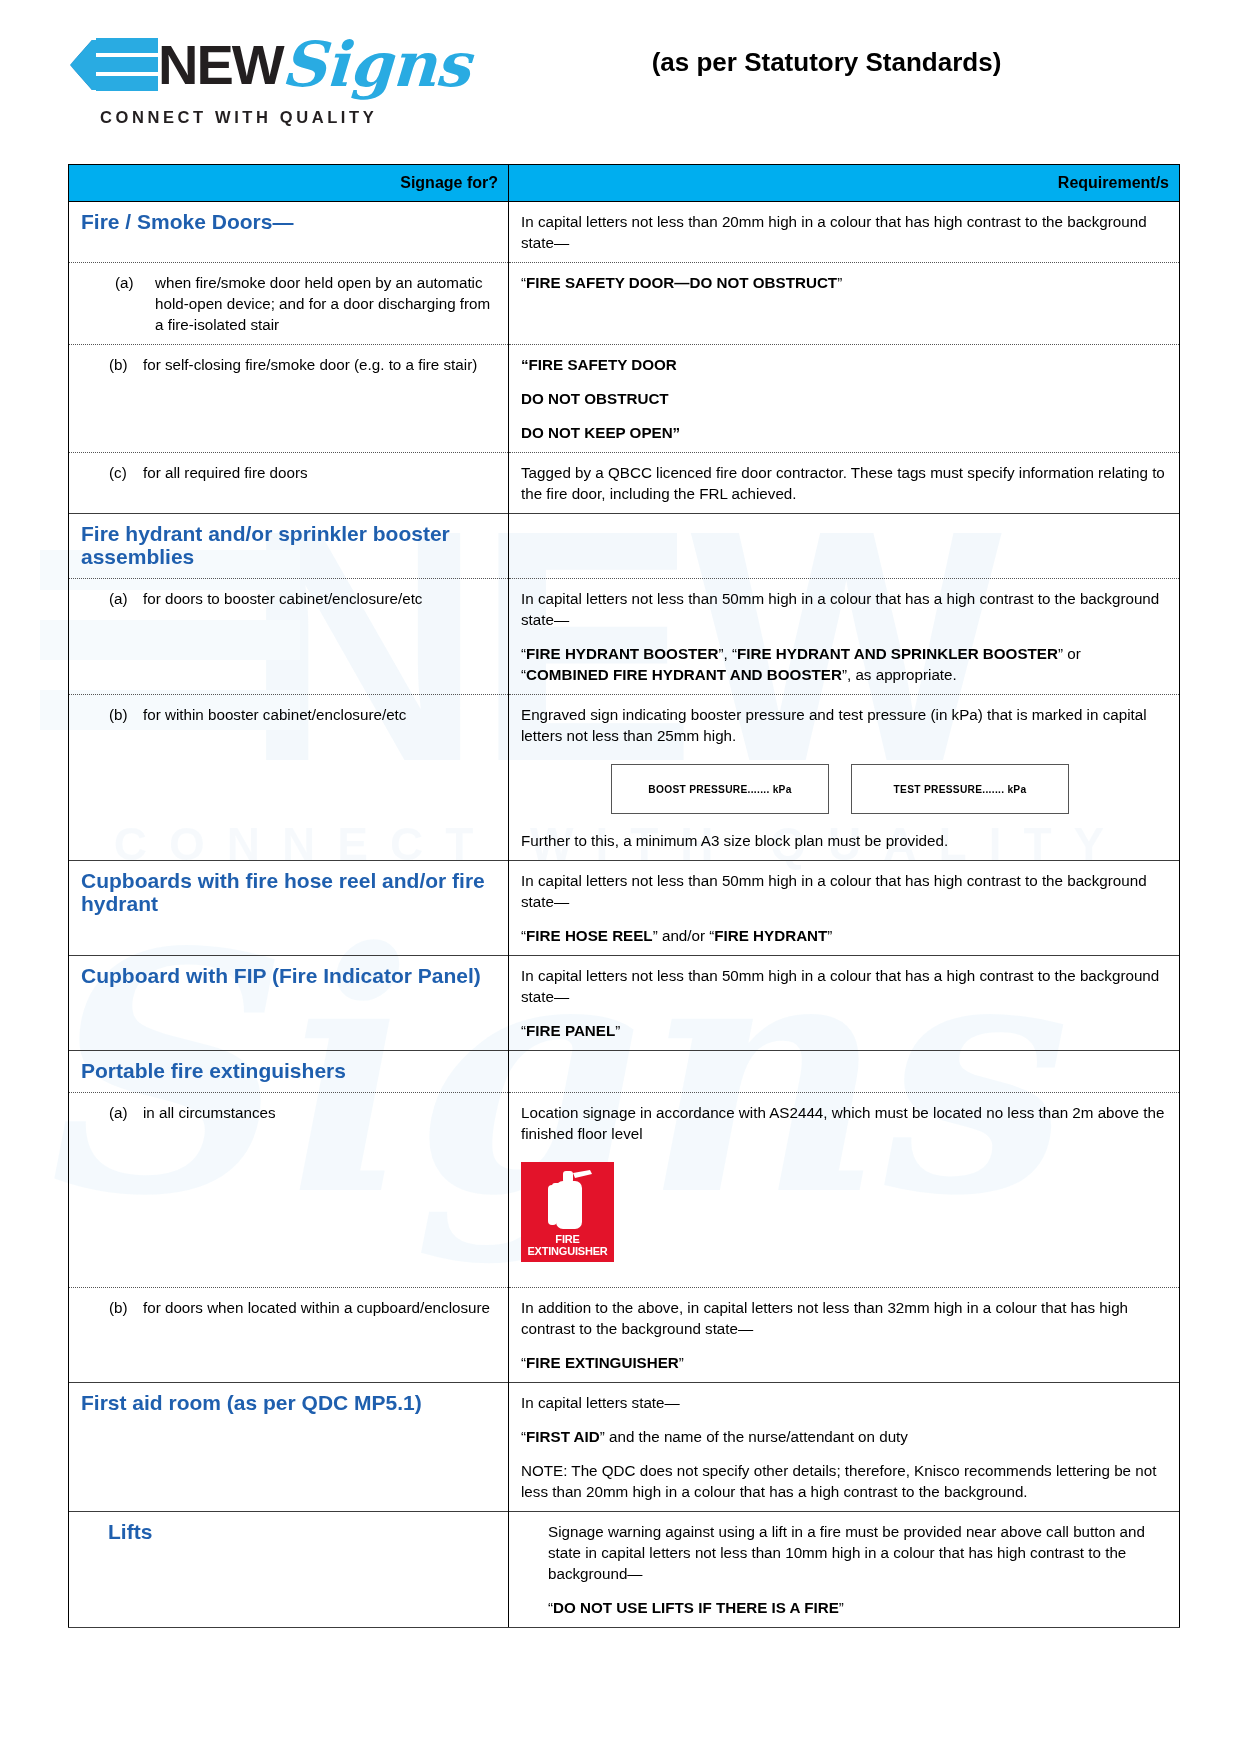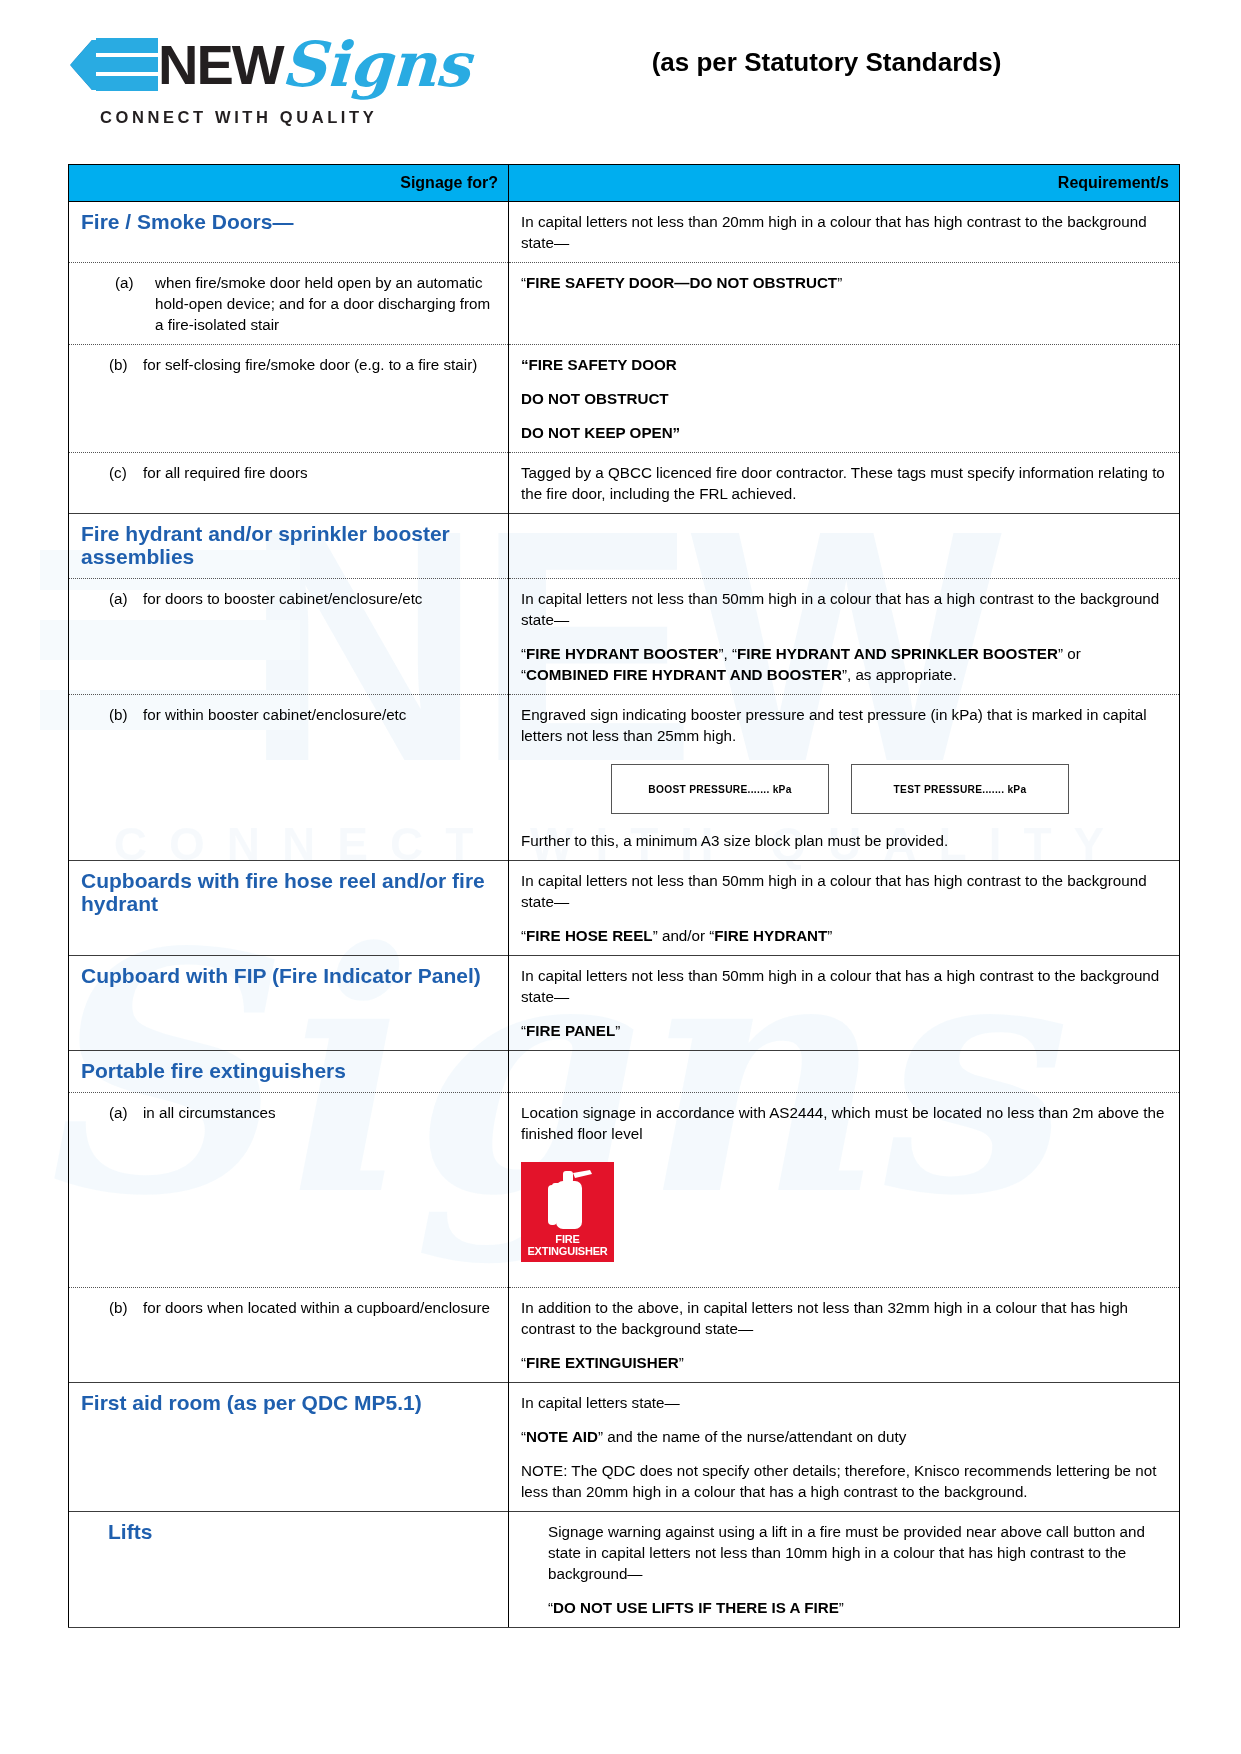--- a/index.html
+++ b/index.html
@@ -394,21 +394,21 @@
           <div class="p">“<span class="q">FIRE EXTINGUISHER</span>”</div>
         </td>
       </tr>
 
       <tr class="solid">
         <td>
           <span class="sec-title">First aid room (as per QDC MP5.1)</span>
         </td>
         <td>
           <div class="p">In capital letters state—</div>
-          <div class="p">“<span class="q">NOTE AID</span>” and the name of the nurse/attendant on duty</div>
+          <div class="p">“<span class="q">FIRST AID</span>” and the name of the nurse/attendant on duty</div>
           <div class="p">NOTE: The QDC does not specify other details; therefore, Knisco recommends lettering be not less than 20mm high in a colour that has a high contrast to the background.</div>
         </td>
       </tr>
 
       <tr class="solid lastrow">
         <td>
           <span class="sec-title">Lifts</span>
         </td>
         <td>
           <div class="p">Signage warning against using a lift in a fire must be provided near above call button and state in capital letters not less than 10mm high in a colour that has high contrast to the background—</div>

